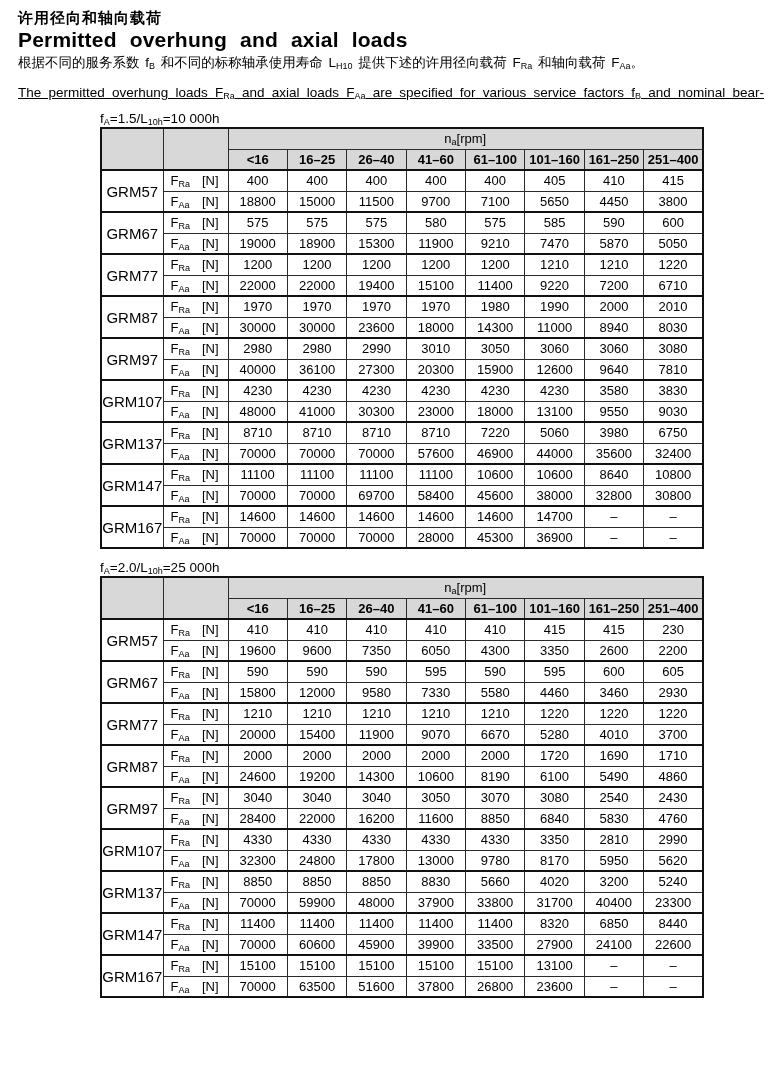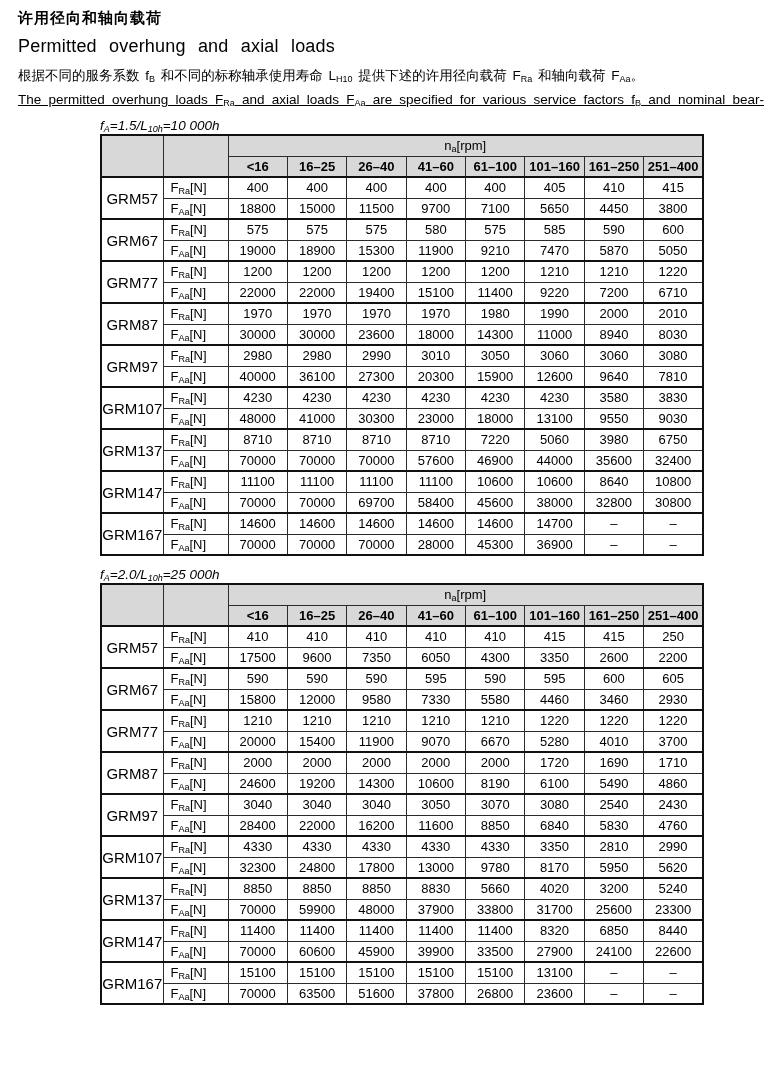--- a/index.html
+++ b/index.html
@@ -9,40 +9,39 @@
     color: #000;
     font-family: "Liberation Sans", "DejaVu Sans", sans-serif;
     -webkit-font-smoothing: antialiased;
   }
   .page { padding: 9px 16px 10px 18px; }
 
   h1.title-zh {
     font-size: 15px;
     font-weight: bold;
     letter-spacing: 1px;
-    margin-bottom: 8px;
+    margin-bottom: 0;
   }
   h2.title-en {
-    font-size: 18px;
-    font-weight: normal;
+    font-size: 21px;
+    font-weight: bold;
     word-spacing: 7px;
     letter-spacing: 0.2px;
-    margin-bottom: 8px;
+    margin-bottom: 0;
   }
   .desc { font-size: 13.5px; line-height: 22px; }
-  .desc-zh { word-spacing: 2px; margin-bottom: 2px; }
+  .desc-zh { word-spacing: 2px; margin-bottom: 8px; }
   .desc-en-l1 { text-align: justify; text-align-last: justify; text-decoration: underline; }
   .desc-en-l2 { word-spacing: 3px; }
 
   sub { font-size: 9px; line-height: 0; vertical-align: -2px; }
 
   .caption {
     font-size: 13.5px;
     margin: 7px 0 1px 82px;
-    font-style: italic;
   }
   .caption.second { margin-top: 11px; }
 
   table.loads {
     border-collapse: collapse;
     table-layout: fixed;
     width: 604px;
     margin-left: 82px;
     font-size: 13px;
     border: 2px solid #111;
@@ -57,21 +56,21 @@
     padding: 0;
     overflow: hidden;
     white-space: nowrap;
   }
   table.loads thead th { background: #d8d8d8; margin-left: 16px; }
   table.loads thead tr:last-child th { border-bottom: 2px solid #111; font-weight: bold; }
   table.loads tbody tr.group-first td { border-top: 2px solid #111; }
   td.model { font-size: 15px; }
   td.rlabel .rl {
     display: flex;
-    justify-content: flex-start;
+    justify-content: space-between;
     align-items: center;
     padding: 0 9px 0 7px;
   }
   td.val { font-size: 13px; }
 </style>
 </head>
 <body>
 
 <div class="page">
 
@@ -453,30 +452,30 @@
               <span>[N]</span>
             </div>
           </td>
           <td class="val">410</td>
           <td class="val">410</td>
           <td class="val">410</td>
           <td class="val">410</td>
           <td class="val">410</td>
           <td class="val">415</td>
           <td class="val">415</td>
-          <td class="val">250</td>
-        </tr>
-        <tr>
-          <td class="rlabel">
-            <div class="rl">
-              <span>F<sub>Aa</sub></span>
-              <span>[N]</span>
-            </div>
-          </td>
-          <td class="val">17500</td>
+          <td class="val">230</td>
+        </tr>
+        <tr>
+          <td class="rlabel">
+            <div class="rl">
+              <span>F<sub>Aa</sub></span>
+              <span>[N]</span>
+            </div>
+          </td>
+          <td class="val">19600</td>
           <td class="val">9600</td>
           <td class="val">7350</td>
           <td class="val">6050</td>
           <td class="val">4300</td>
           <td class="val">3350</td>
           <td class="val">2600</td>
           <td class="val">2200</td>
         </tr>
         <tr class="group-first">
           <td class="model" rowspan="2">GRM67</td>
@@ -666,21 +665,21 @@
               <span>F<sub>Aa</sub></span>
               <span>[N]</span>
             </div>
           </td>
           <td class="val">70000</td>
           <td class="val">59900</td>
           <td class="val">48000</td>
           <td class="val">37900</td>
           <td class="val">33800</td>
           <td class="val">31700</td>
-          <td class="val">25600</td>
+          <td class="val">40400</td>
           <td class="val">23300</td>
         </tr>
         <tr class="group-first">
           <td class="model" rowspan="2">GRM147</td>
           <td class="rlabel">
             <div class="rl">
               <span>F<sub>Ra</sub></span>
               <span>[N]</span>
             </div>
           </td>

